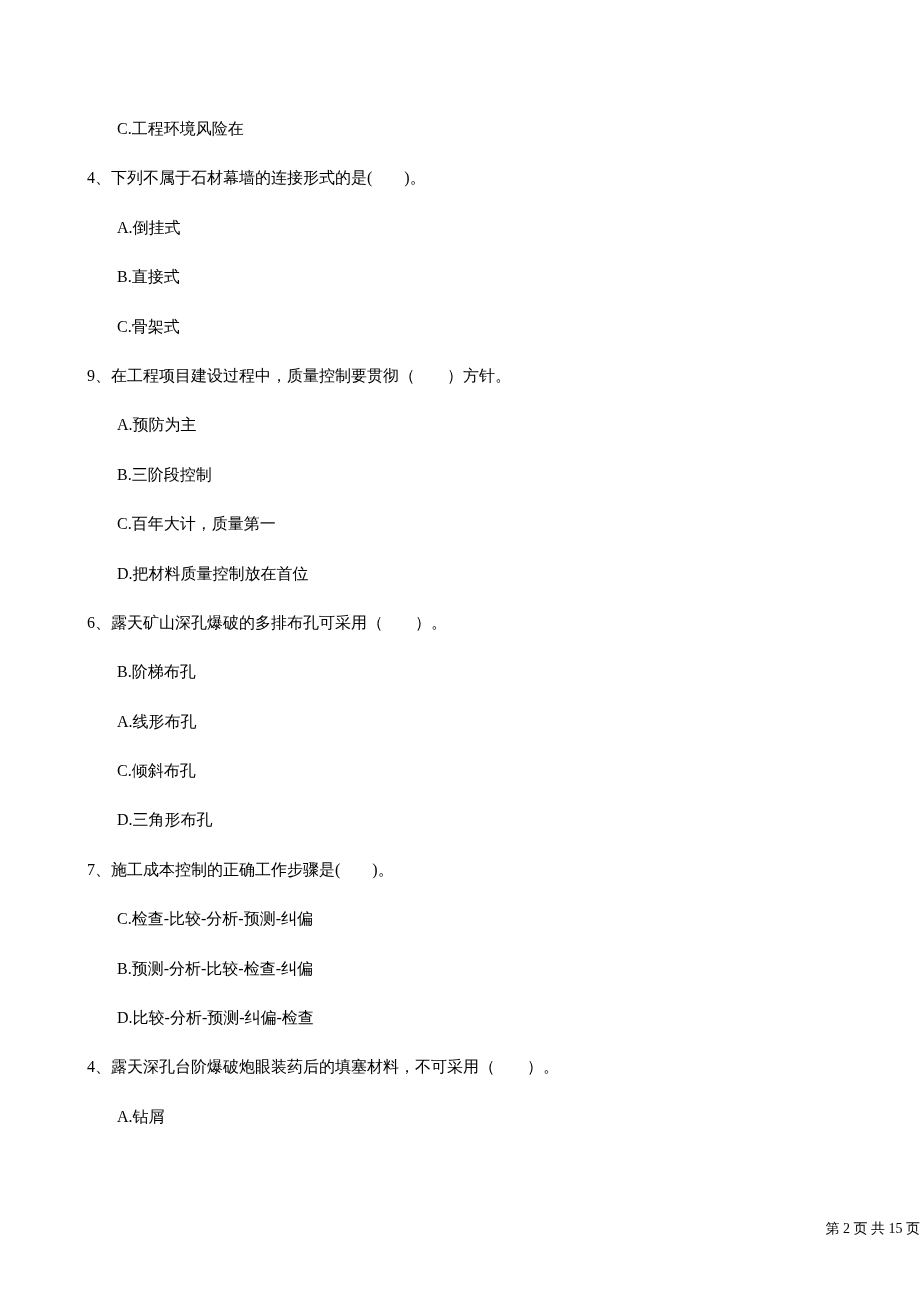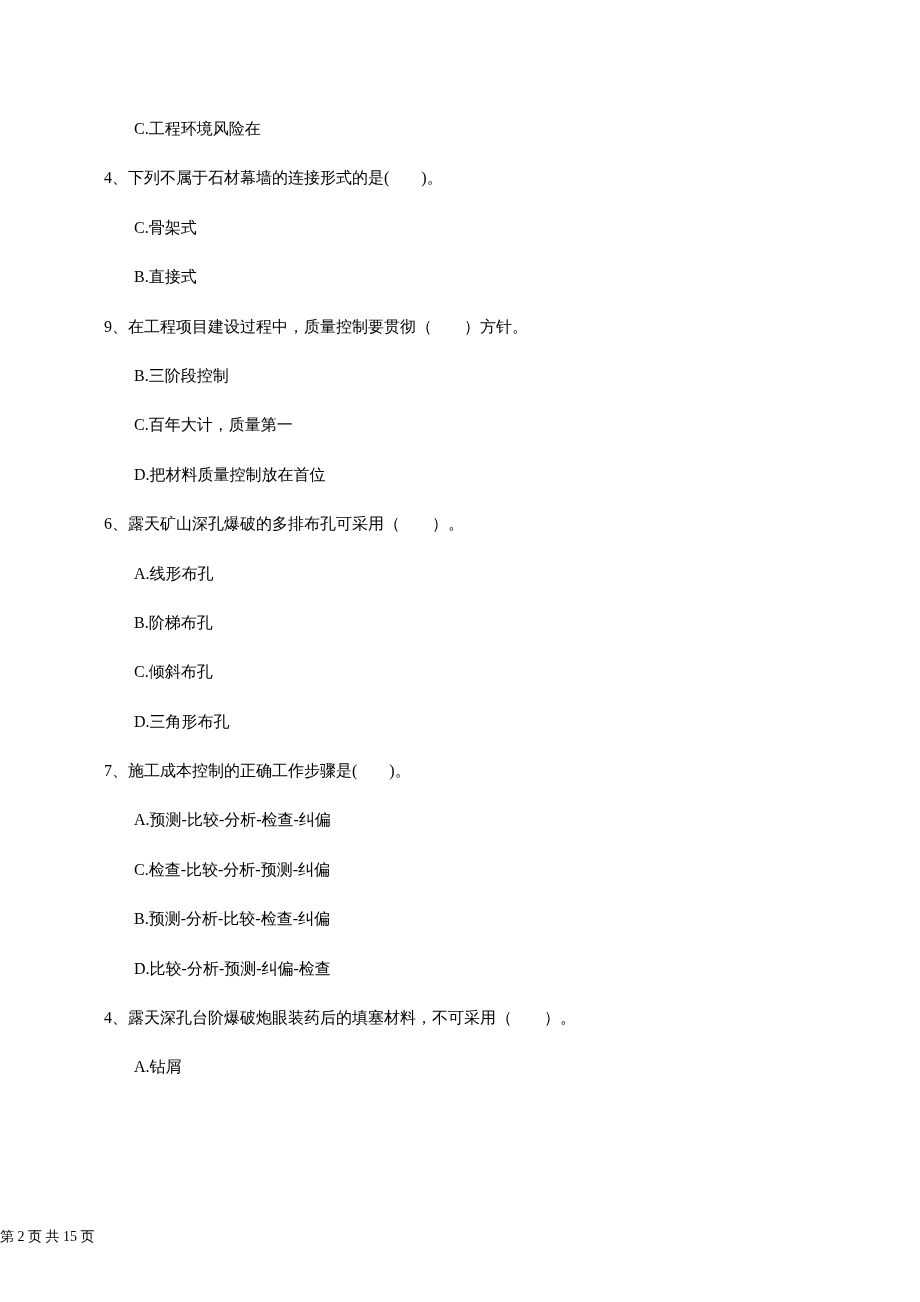--- a/index.html
+++ b/index.html
@@ -10,64 +10,64 @@
     body {
       width: 920px;
       height: 1302px;
       background: #ffffff;
       font-family: "SimSun", "宋体", serif;
       font-size: 16px;
       color: #000000;
       position: relative;
     }
     .content {
-      padding: 118px 145px 0 68px;
-      margin-left: 36px;
+      padding: 118px 145px 0 87px;
     }
     .option {
       margin-left: 30px;
       margin-bottom: 27px;
       line-height: 1.4;
     }
     .question {
       margin-bottom: 27px;
       line-height: 1.4;
     }
     .footer {
       position: absolute;
-      bottom: 56px;
+      bottom: 64px;
       left: 0;
       right: 0;
-      text-align: left;
+      text-align: right;
       font-size: 14px;
     }
   </style>
 </head>
 <body>
 
 <div class="content">
   <div class="option">C.工程环境风险在</div>
 
   <div class="question">4、下列不属于石材幕墙的连接形式的是(　　)。</div>
+  <div class="option">A.倒挂式</div>
+  <div class="option">B.直接式</div>
   <div class="option">C.骨架式</div>
-  <div class="option">B.直接式</div>
 
   <div class="question">9、在工程项目建设过程中，质量控制要贯彻（　　）方针。</div>
+  <div class="option">A.预防为主</div>
   <div class="option">B.三阶段控制</div>
   <div class="option">C.百年大计，质量第一</div>
   <div class="option">D.把材料质量控制放在首位</div>
 
   <div class="question">6、露天矿山深孔爆破的多排布孔可采用（　　）。</div>
+  <div class="option">B.阶梯布孔</div>
   <div class="option">A.线形布孔</div>
-  <div class="option">B.阶梯布孔</div>
   <div class="option">C.倾斜布孔</div>
   <div class="option">D.三角形布孔</div>
 
   <div class="question">7、施工成本控制的正确工作步骤是(　　)。</div>
-  <div class="option">A.预测-比较-分析-检查-纠偏</div>
   <div class="option">C.检查-比较-分析-预测-纠偏</div>
   <div class="option">B.预测-分析-比较-检查-纠偏</div>
   <div class="option">D.比较-分析-预测-纠偏-检查</div>
 
   <div class="question">4、露天深孔台阶爆破炮眼装药后的填塞材料，不可采用（　　）。</div>
   <div class="option">A.钻屑</div>
 
 </div>
 
 <div class="footer">第 2 页 共 15 页</div>

